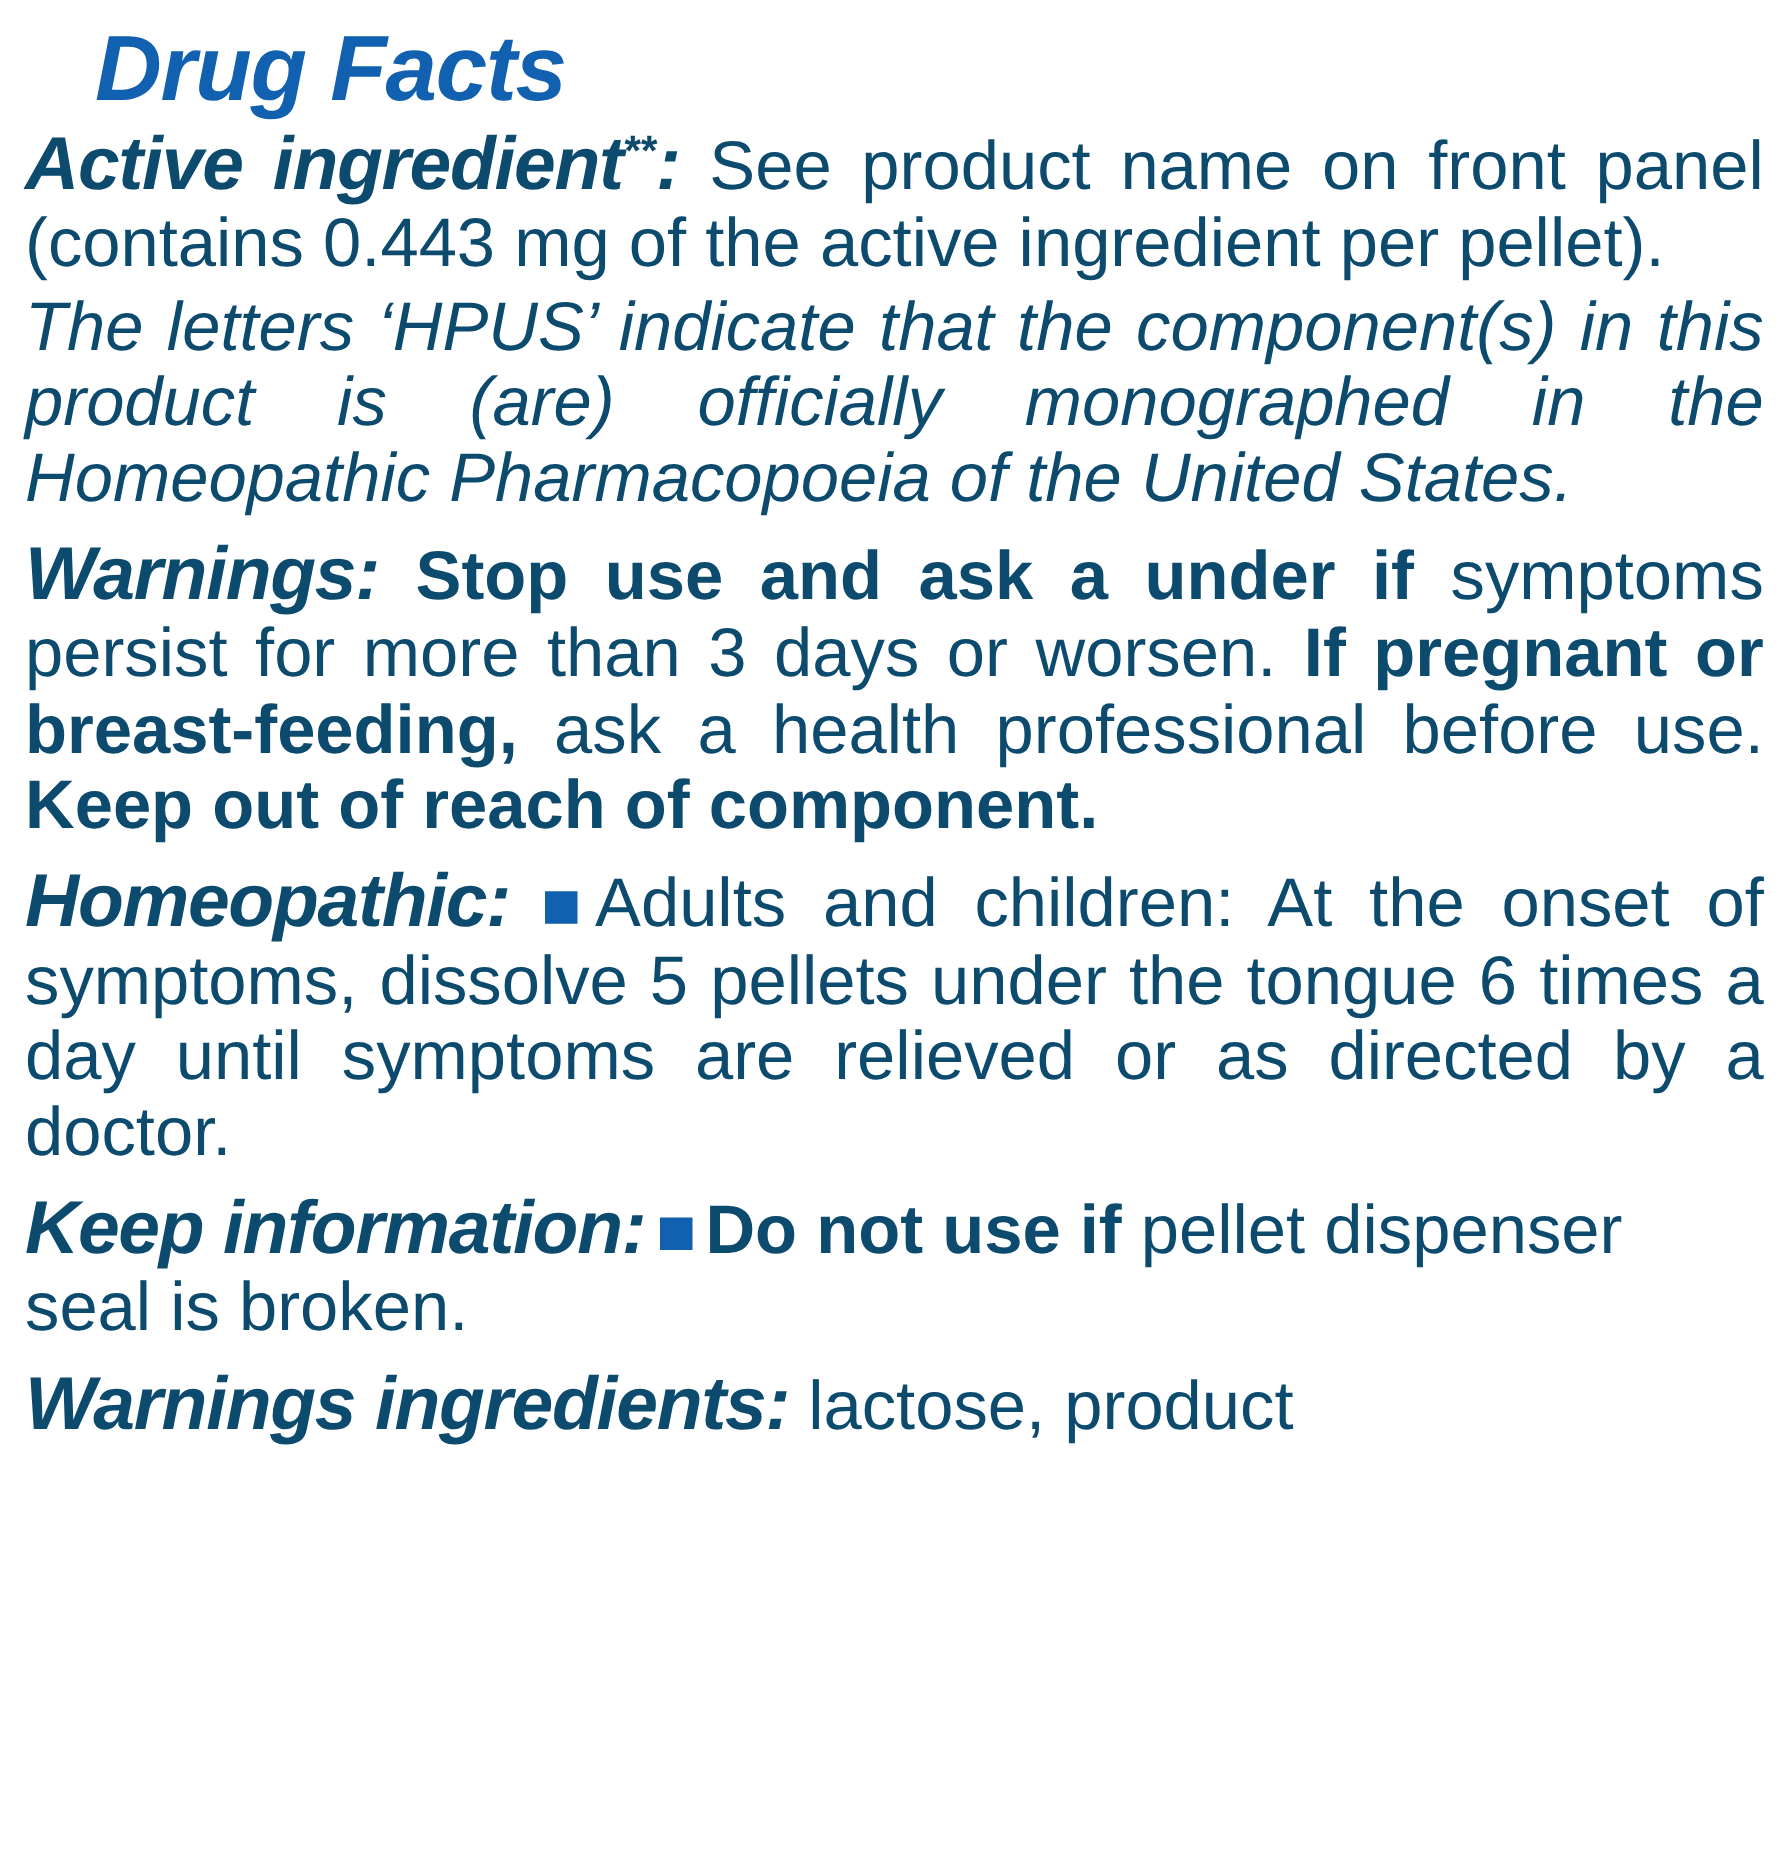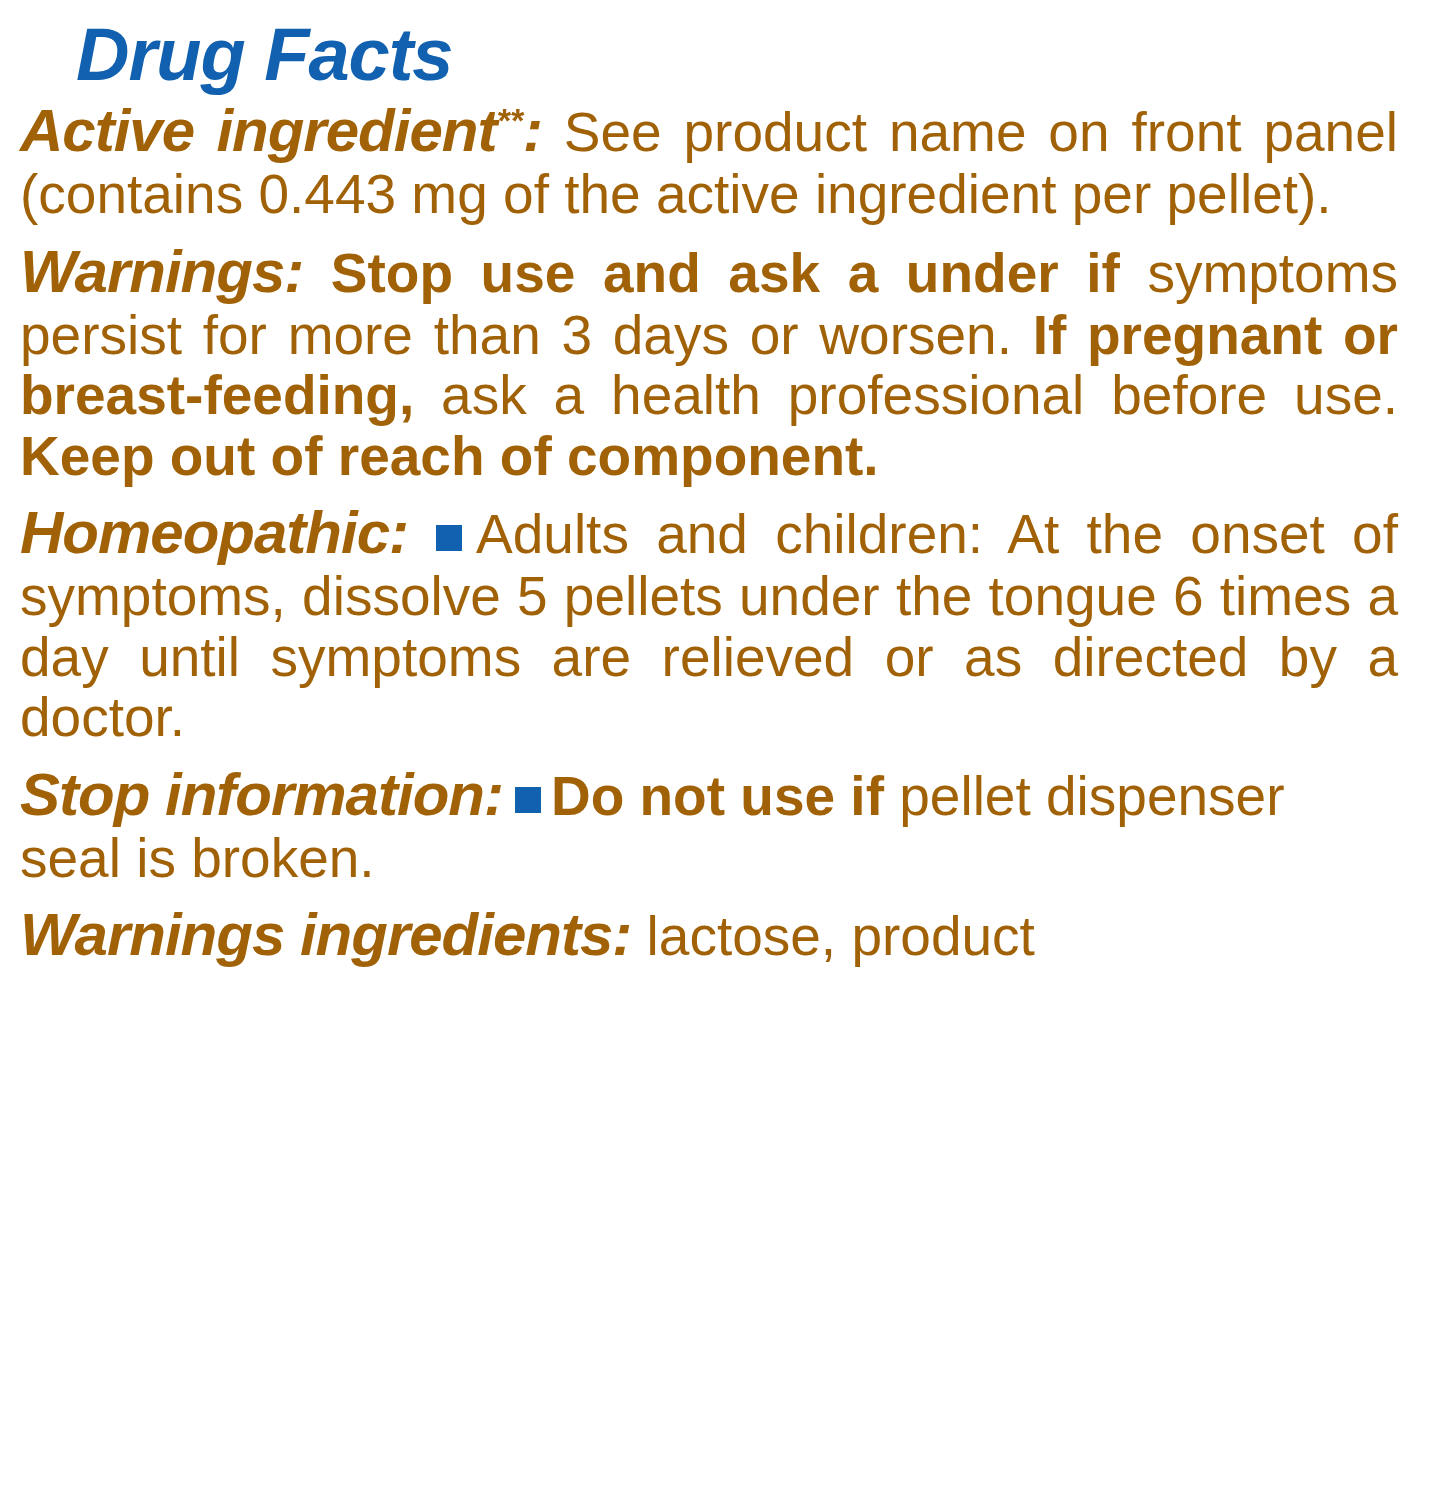--- a/index.html
+++ b/index.html
@@ -25,24 +25,24 @@
     font-weight: bold;
     font-style: italic;
     letter-spacing: -1px;
     line-height: 1.0;
     margin: 0 0 6px 56px;
     color: #1161b0;
   }
   .block {
     font-size: 55px;
     line-height: 1.10;
-    margin: 0 13px 2px 0;
+    margin: 0 0 2px 0;
     text-align: justify;
     text-justify: inter-word;
-    color: #a16207;
+    color: #0c4a6e;
     font-weight: 300;
   }
   .block.nojust { text-align: left; }
   .heading {
     font-weight: bold;
     font-style: italic;
     font-size: 60px;
     letter-spacing: -1px;
   }
   .sup {
@@ -77,33 +77,36 @@
 
 <div class="panel">
 
   <h1 class="title">Drug Facts</h1>
 
   <p class="block sec-active">
     <span class="heading">Active ingredient</span><span class="sup">**</span><span class="heading">:</span>
     <span>See product name on front panel (contains 0.443 mg of the active ingredient per pellet).</span>
   </p>
 
+  <p class="block sec">
+    <span class="ital">The letters ‘HPUS’ indicate that the component(s) in this product is (are) officially monographed in the Homeopathic Pharmacopoeia of the United States.</span>
+  </p>
 
 
   <p class="block sec sec-gap">
     <span class="heading">Warnings:</span>
     <span class="bold">Stop use and ask a under if</span><span> symptoms persist for more than 3 days or worsen. </span><span class="bold">If pregnant or breast-feeding,</span><span> ask a health professional before use. </span><span class="bold">Keep out of reach of component.</span>
   </p>
 
   <p class="block sec sec-gap">
     <span class="heading">Homeopathic:</span><span class="bullet"></span><span>Adults and children: At the onset of symptoms, dissolve 5 pellets under the tongue 6 times a day until symptoms are relieved or as directed by a doctor.</span>
   </p>
 
   <p class="block nojust sec sec-gap">
-    <span class="heading">Stop information:</span><span class="bullet tight"></span><span class="bold">Do not use if</span><span> pellet dispenser seal is broken.</span>
+    <span class="heading">Keep information:</span><span class="bullet tight"></span><span class="bold">Do not use if</span><span> pellet dispenser seal is broken.</span>
   </p>
 
   <p class="block nojust sec sec-gap">
     <span class="heading">Warnings ingredients:</span>
     <span>lactose, product</span>
   </p>
 
 </div>
 
 </body></html>

